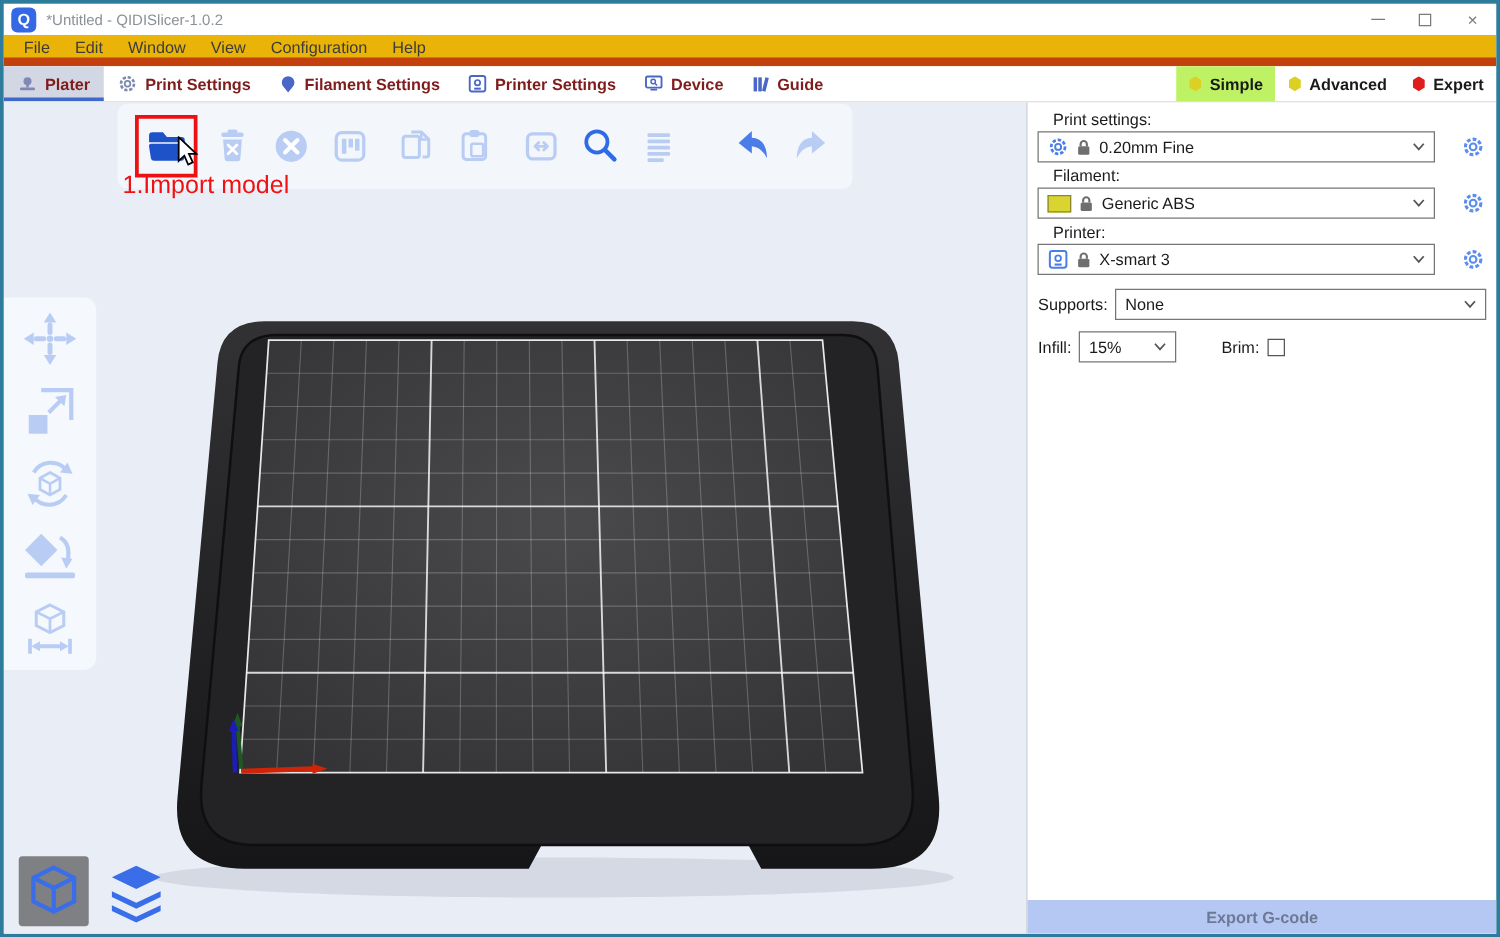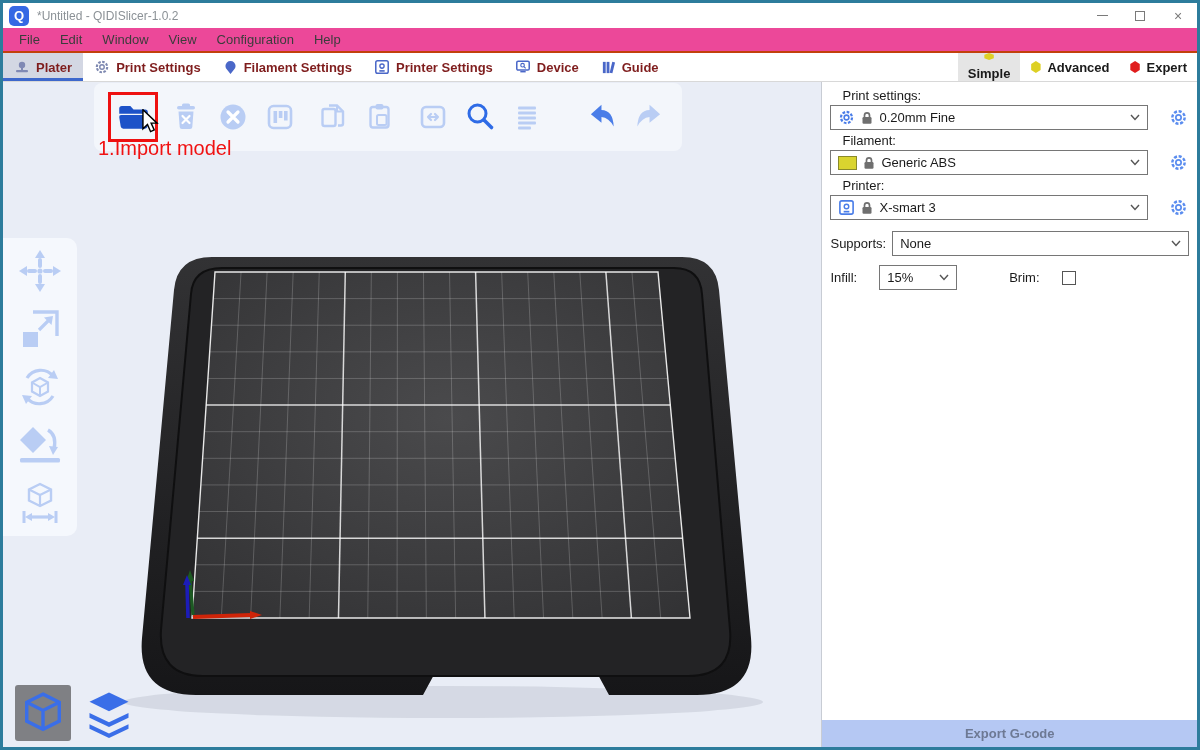--- a/index.html
+++ b/index.html
@@ -10,31 +10,31 @@
   .titlebar { height:25px; display:flex; align-items:center; background:#fff; flex:0 0 auto; }
   .app-logo { width:20px; height:20px; margin:0 8px 0 6px; background:#3568e4; border-radius:5px; color:#fff; font-size:13px; font-weight:bold; display:flex; align-items:center; justify-content:center; }
   .title-text { font-size:12px; color:#8b9196; flex:1; }
   .win-controls { display:flex; height:100%; }
   .win-btn { width:38px; height:100%; display:flex; align-items:center; justify-content:center; color:#7a7a7a; }
   .glyph-min { width:11px; height:1.5px; background:#7a7a7a; display:inline-block; }
   .glyph-max { width:10px; height:10px; border:1.5px solid #7a7a7a; display:inline-block; }
   .glyph-close { font-size:14px; line-height:1; }
 
   
-  .menubar { height:25px; display:flex; align-items:center; padding-left:6px; background:#ec4899; border-bottom:2px solid #c2410c; flex:0 0 auto; }
+  .menubar { height:25px; display:flex; align-items:center; padding-left:6px; background:#eab308; border-bottom:7px solid #c2410c; flex:0 0 auto; }
   .menu-item { font-size:13px; color:#3c3c3c; padding:0 10px; cursor:default; }
 
   
   .tabbar { height:29px; display:flex; align-items:stretch; background:#fff; border-bottom:1px solid #d8d8d8; flex:0 0 auto; }
   .tab { display:flex; align-items:center; gap:6px; padding:0 11px; font-size:13px; font-weight:bold; color:#7f1d1d; }
   .tab.active { background:#d3d7e3; box-shadow:inset 0 -3px 0 #3e68cc; }
   .tab svg { flex:0 0 auto; }
   .tab-spacer { flex:1; }
   .mode-btn { display:flex; align-items:center; gap:6px; padding:0 10px; font-size:13px; font-weight:bold; color:#1a1a1a; }
-  .mode-btn.active { background:#e5e5e5;flex-direction:column; }
+  .mode-btn.active { background:#bef264; }
   .mode-dot { width:11px; height:12px; display:inline-block; clip-path:polygon(50% 0,93% 25%,93% 75%,50% 100%,7% 75%,7% 25%); }
   .dot-yellow { background:#ddd024; }
   .dot-red { background:#e01d1d; }
 
   
   .main { flex:1; display:flex; min-height:0; }
   .viewport { position:relative; width:904px; background:#e9edf6; overflow:hidden; }
   .plate-svg { position:absolute; left:0; top:0; }
 
   
@@ -59,21 +59,21 @@
 
   
   .side-panel { width:413px; background:#fff; border-left:1px solid #c8ccd4; position:relative; padding:3px 8px 0 8px; font-size:13px; color:#1a1a1a; }
   .fld-label { margin:3px 0 2px 12px; }
   .preset-row { display:flex; align-items:center; gap:19px; }
   .combo { flex:1; height:25px; border:1px solid #767676; display:flex; align-items:center; gap:6px; padding:0 7px; background:#fff; }
   .combo .val { flex:1; white-space:nowrap; overflow:hidden; }
   .swatch { width:19px; height:14px; background:#d9d42f; border:1px solid #8a8a2a; }
   .gear-btn { width:22px; height:22px; display:flex; align-items:center; justify-content:center; }
   .row-supports { display:flex; align-items:center; margin-top:11px; gap:6px; }
-  .row-infill { display:flex; align-items:center; margin-top:9px; gap:22px; }
+  .row-infill { display:flex; align-items:center; margin-top:9px; gap:6px; }
   .combo-sm { width:78px; flex:none; }
   .brim-label { margin-left:30px; }
   .checkbox { width:14px; height:14px; border:1.5px solid #555; background:#fff; display:inline-block; }
   .export-btn { position:absolute; left:0; right:0; bottom:0; height:27px; background:#b5c8f3; color:#6d7994; font-weight:bold; font-size:13px; display:flex; align-items:center; justify-content:center; }
 </style>
 </head>
 <body>
 
 <div class="window">
 

